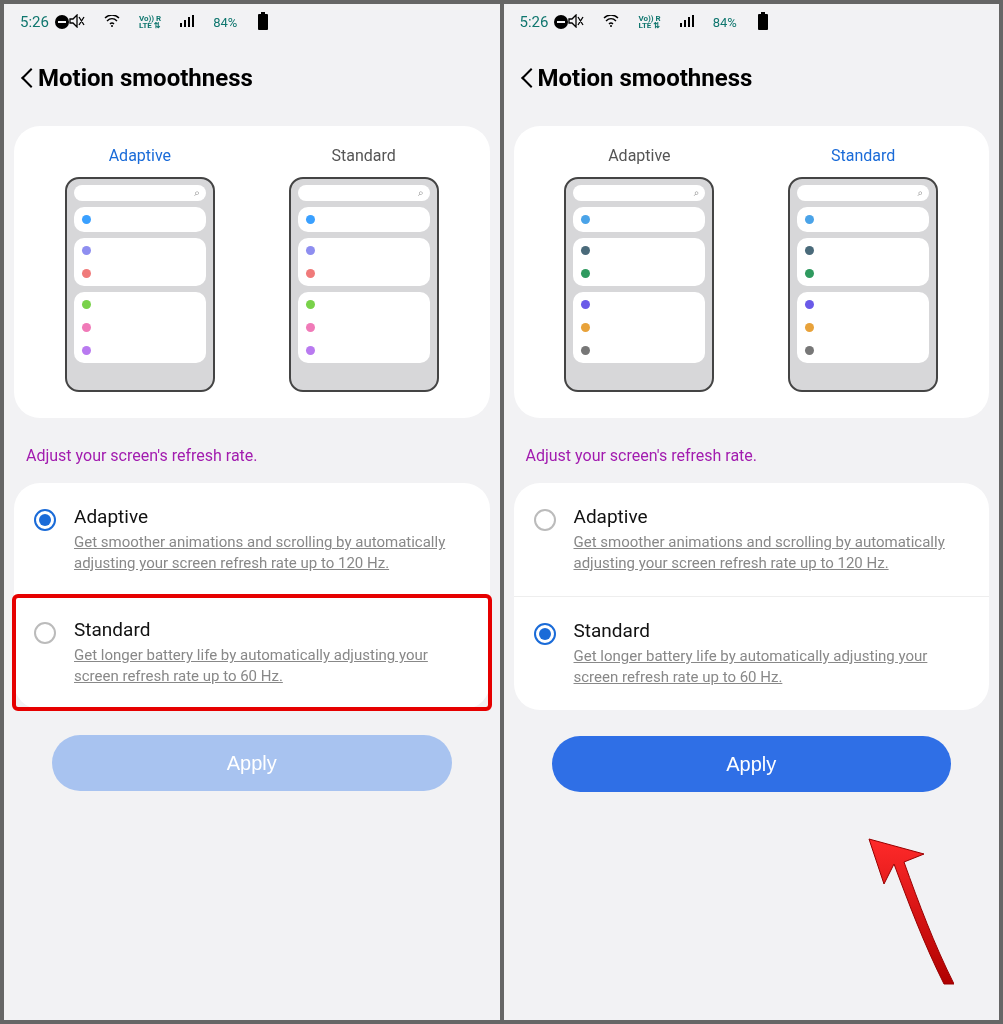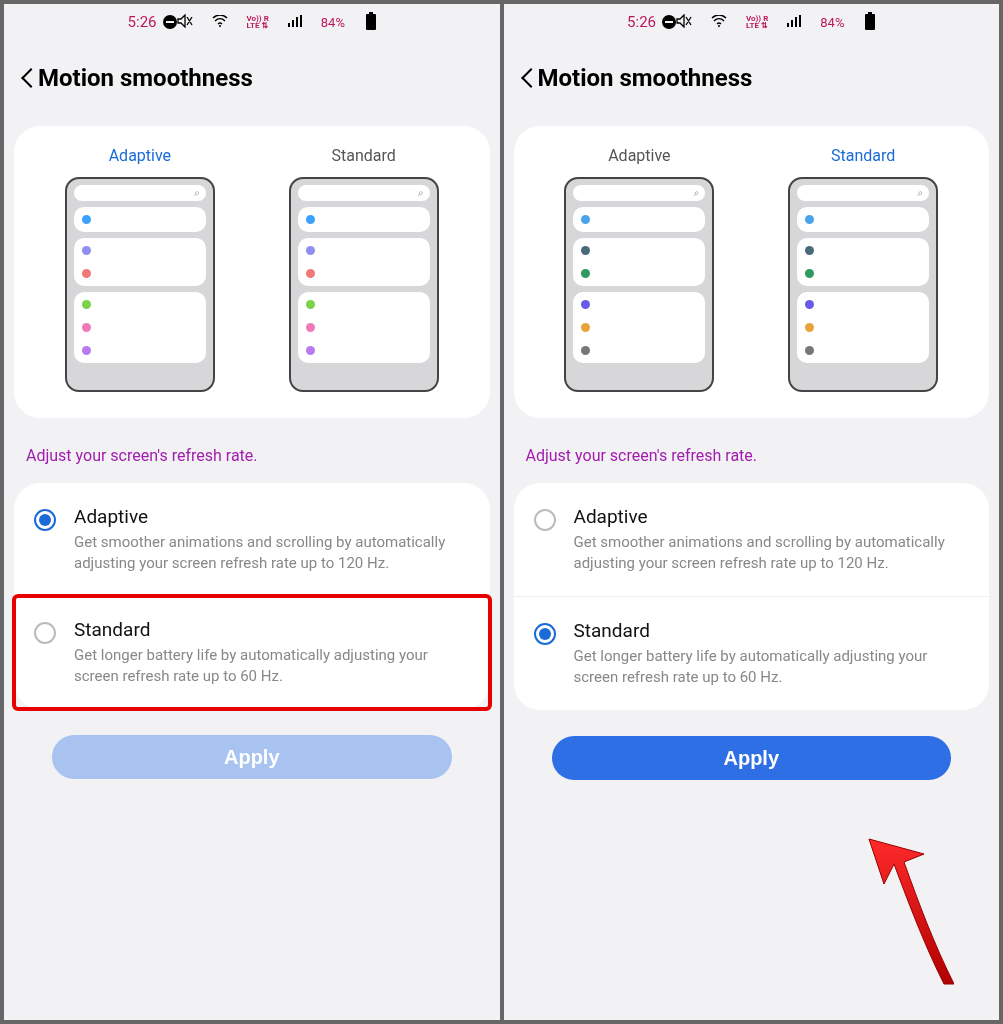--- a/index.html
+++ b/index.html
@@ -18,24 +18,24 @@
     display: flex;
     flex-direction: column;
     position: relative;
     overflow: hidden;
   }
   
   .statusbar {
     height: 36px;
     display: flex;
     align-items: center;
-    justify-content: center;
+    justify-content: flex-start;
     padding: 12px 16px;
     font-size: 15px;
-    color: #be185d;
+    color: #0f766e;
   }
   .statusbar .left { display: flex; align-items: center; gap: 6px; }
   .statusbar .right { display: flex; align-items: center; gap: 19px; font-size: 13px;}
   .dnd-icon {
     width: 14px; height: 14px; border-radius: 50%;
     background: #000; display: flex; align-items: center; justify-content: center;
   }
   .dnd-icon::after { content:""; width:8px; height:2px; background:#f2f2f4; }
   .batt {
     width: 10px; height: 16px; background:#000; border-radius:1px; margin-left:2px;
@@ -106,38 +106,38 @@
   .option + .option { border-top: 1px solid #eee; }
   .radio {
     width: 22px; height:22px; border-radius:50%;
     border: 2px solid #bbb; flex-shrink:0;
     display:flex; align-items:center; justify-content:center;
     margin-top: 4px;
   }
   .radio.checked { border-color:#1a6bd8; }
   .radio.checked::after{content:"";width:12px;height:12px;border-radius:50%;background:#1a6bd8;}
   .opt-title { font-size: 19px; color:#111; margin-bottom:4px;}
-  .opt-desc { font-size: 15px; color:#888; line-height:1.4;}
+  .opt-desc { font-size: 15px; color:#888; line-height:1.4;text-decoration:underline;}
   .highlight {
     outline: 4px solid #e60000;
     outline-offset: -2px;
     border-radius: 4px;
     position: relative;
     z-index: 5;
   }
   
   .apply-wrap { padding: 26px 48px 0; }
   .apply-btn {
     width:100%;
-    height: 44px;
+    height: 56px;
     border:none;
     border-radius: 30px;
     font-size: 20px;
     color:#fff;
-    font-weight:700;
+    font-weight:400;
   }
   .apply-btn.disabled { background:#a8c3f0; }
   .apply-btn.enabled { background:#2f6fe6; }
   
   .arrow {
     position:absolute;
     pointer-events:none;
   }
 </style>
 </head>

